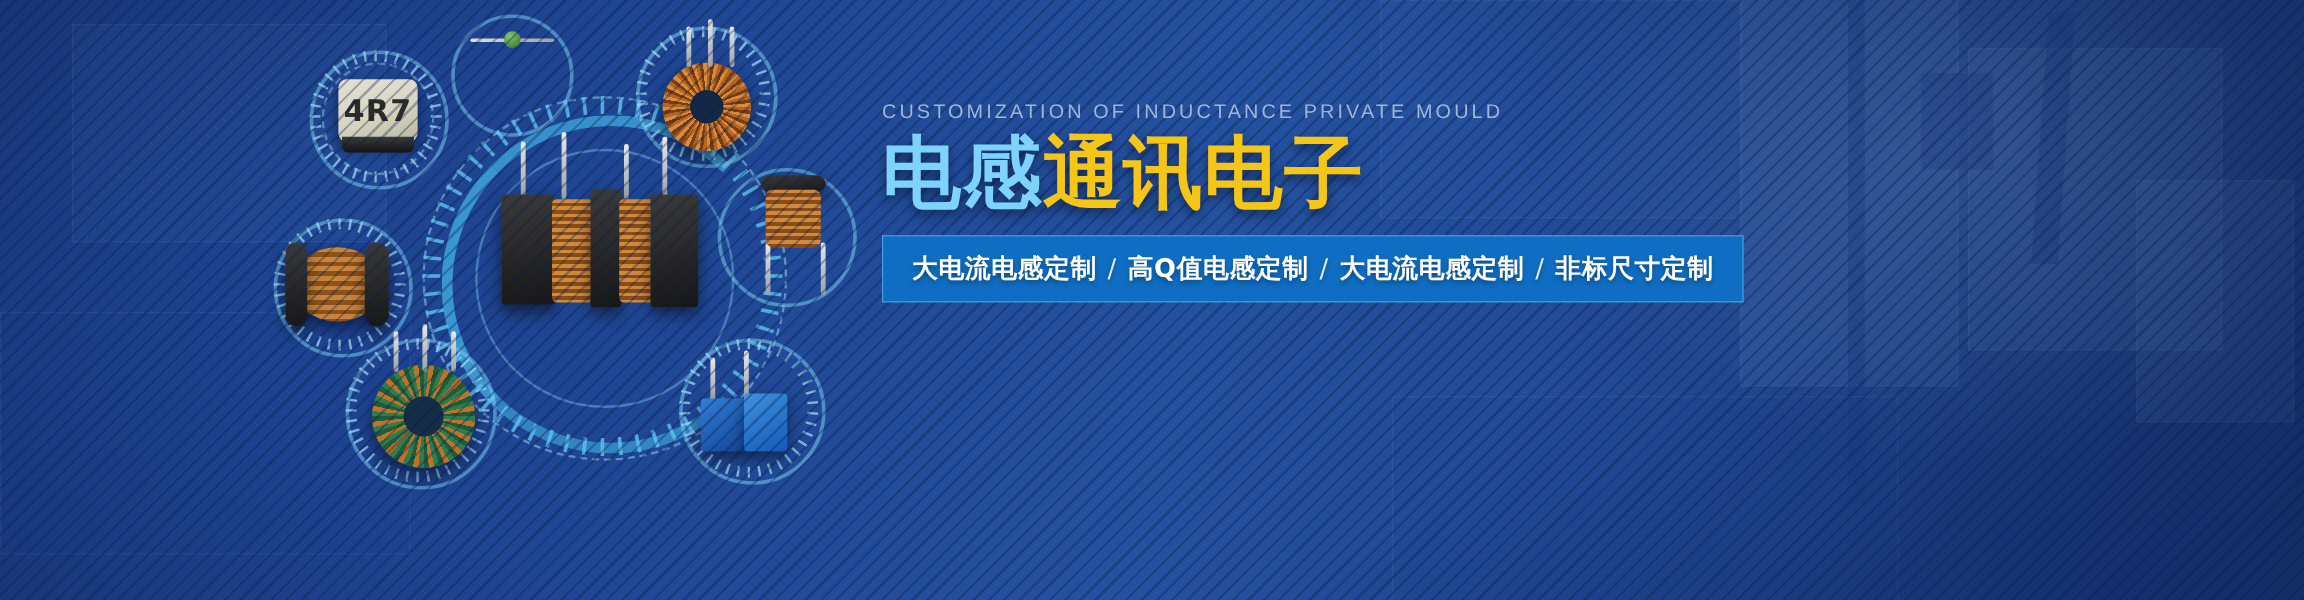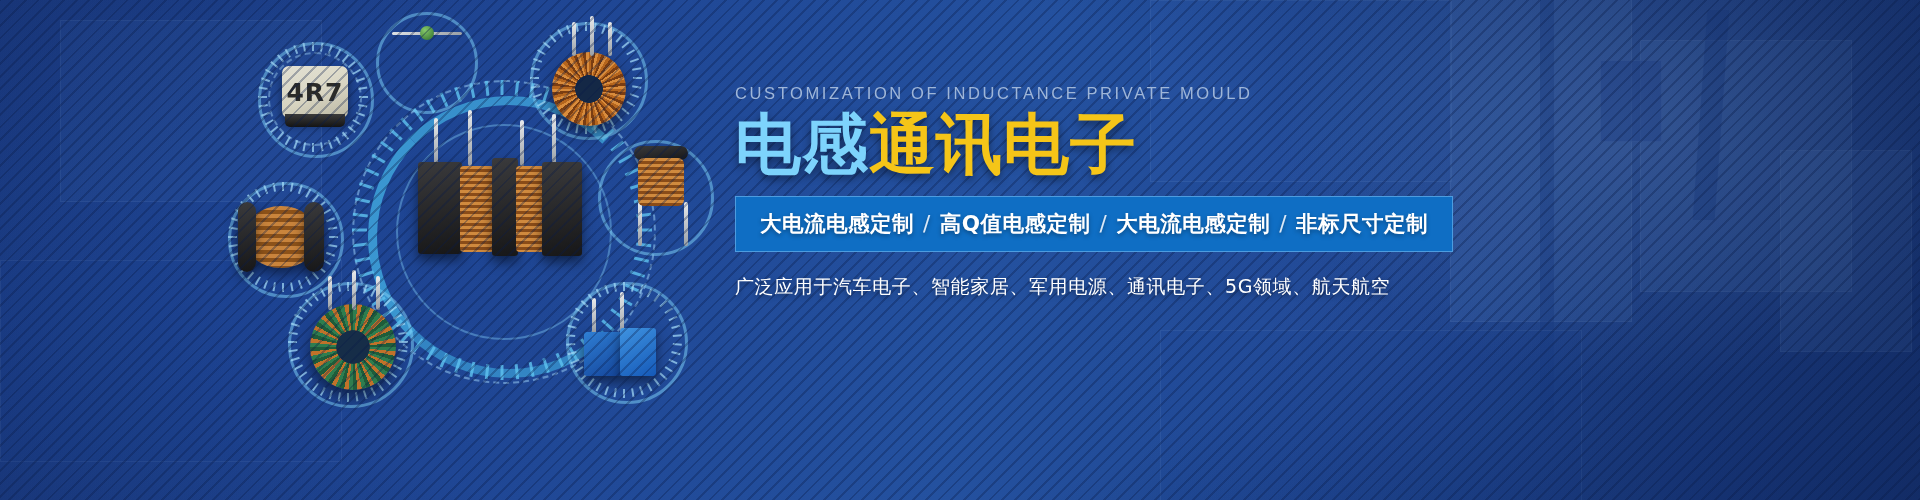--- a/index.html
+++ b/index.html
@@ -461,16 +461,15 @@
     <div class="headline">
       <span class="w">电感</span><span class="y">通讯电子</span>
     </div>
 
     <div class="featurebar">
       <span class="ft">
         <span>大电流电感定制</span><span class="sep">/</span><span>高Q值电感定制</span><span class="sep">/</span><span>大电流电感定制</span><span class="sep">/</span><span>非标尺寸定制</span>
       </span>
     </div>
 
-    <div class="subtitle">广泛应用于汽车电子、智能家居、军用电源、通讯电子、5G领域、航天航空</div>
   </div>
 
 </div>
 
 </body></html>

